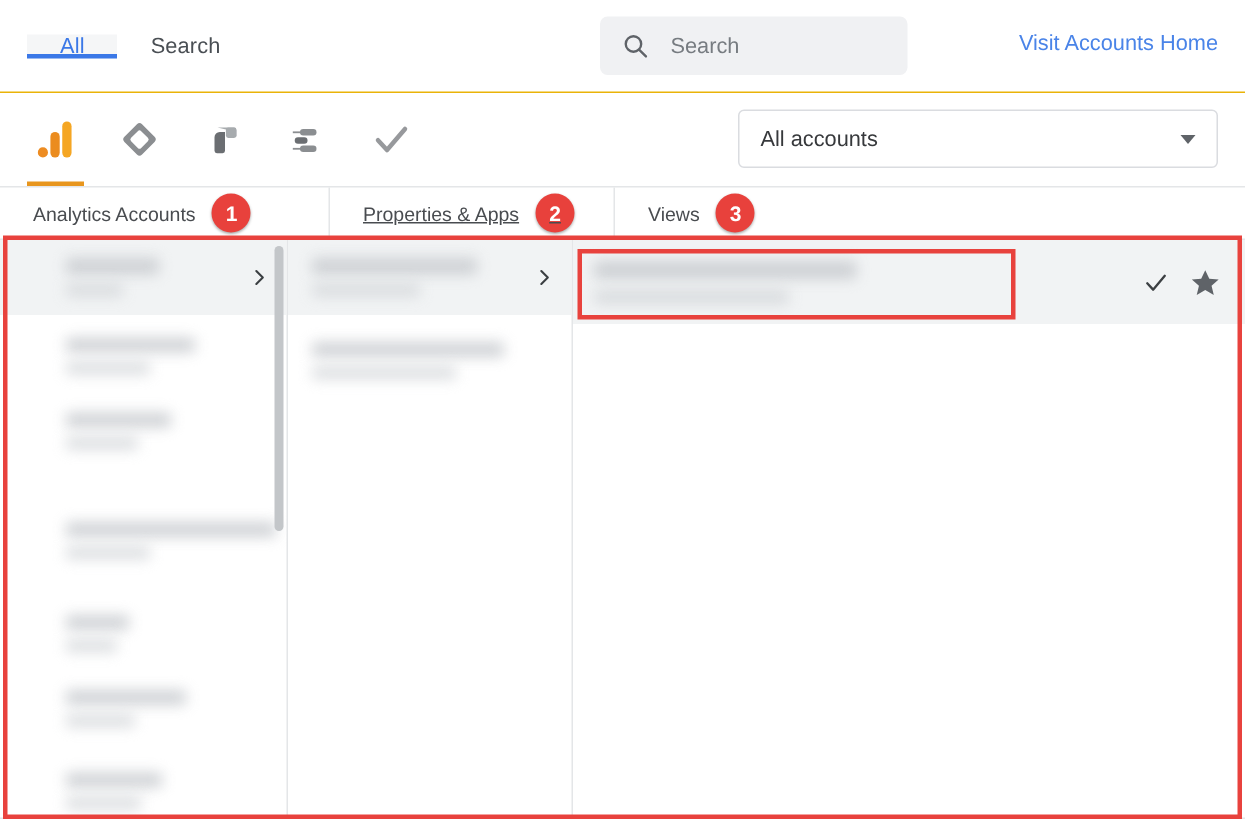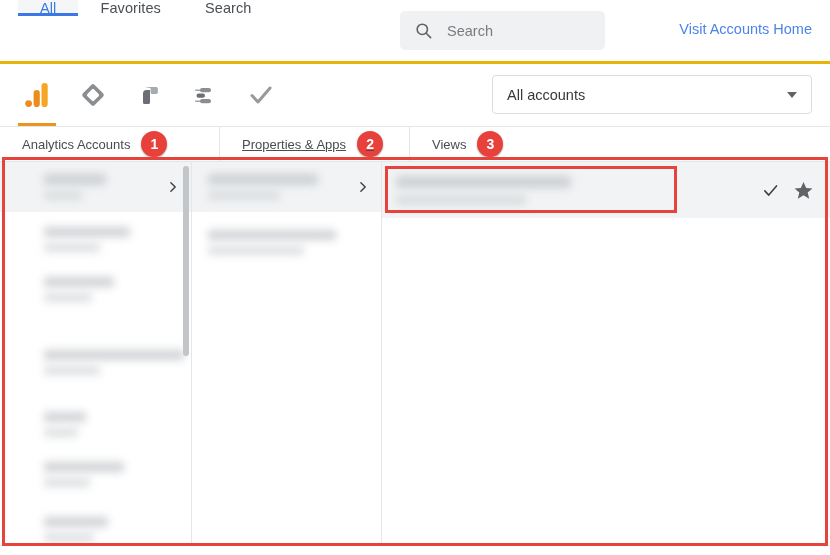--- a/index.html
+++ b/index.html
@@ -12,23 +12,23 @@
     background: #ffffff;
     font-family: "Liberation Sans", sans-serif;
     overflow: hidden;
     position: relative;
   }
 
   
   .topbar {
     position: relative;
     height: 61px;
-    border-bottom: 3px solid #eab308;
-    display: flex;
-    align-items: flex-start;
+    border-bottom: 1px solid #eab308;
+    display: flex;
+    align-items: center;
   }
   .tabs {
     display: flex;
     align-items: stretch;
     padding-left: 18px;
   }
   .tab {
     display: flex;
     align-items: center;
     justify-content: center;
@@ -273,23 +273,20 @@
     border-top: 1px solid #e4e6e8;
   }
 </style>
 </head>
 <body>
 
 <div class="topbar">
   <div class="tabs">
     <div class="tab active">
       <span>All</span>
-    </div>
-    <div class="tab">
-      <span>Favorites</span>
     </div>
     <div class="tab">
       <span>Search</span>
     </div>
   </div>
 
   <div class="search-wrap">
     <span class="search-icon">
       <svg width="19" height="19" viewBox="0 0 24 24" fill="none" stroke="#5f6368" stroke-width="2">
         <circle cx="10.5" cy="10.5" r="6.5"></circle>

